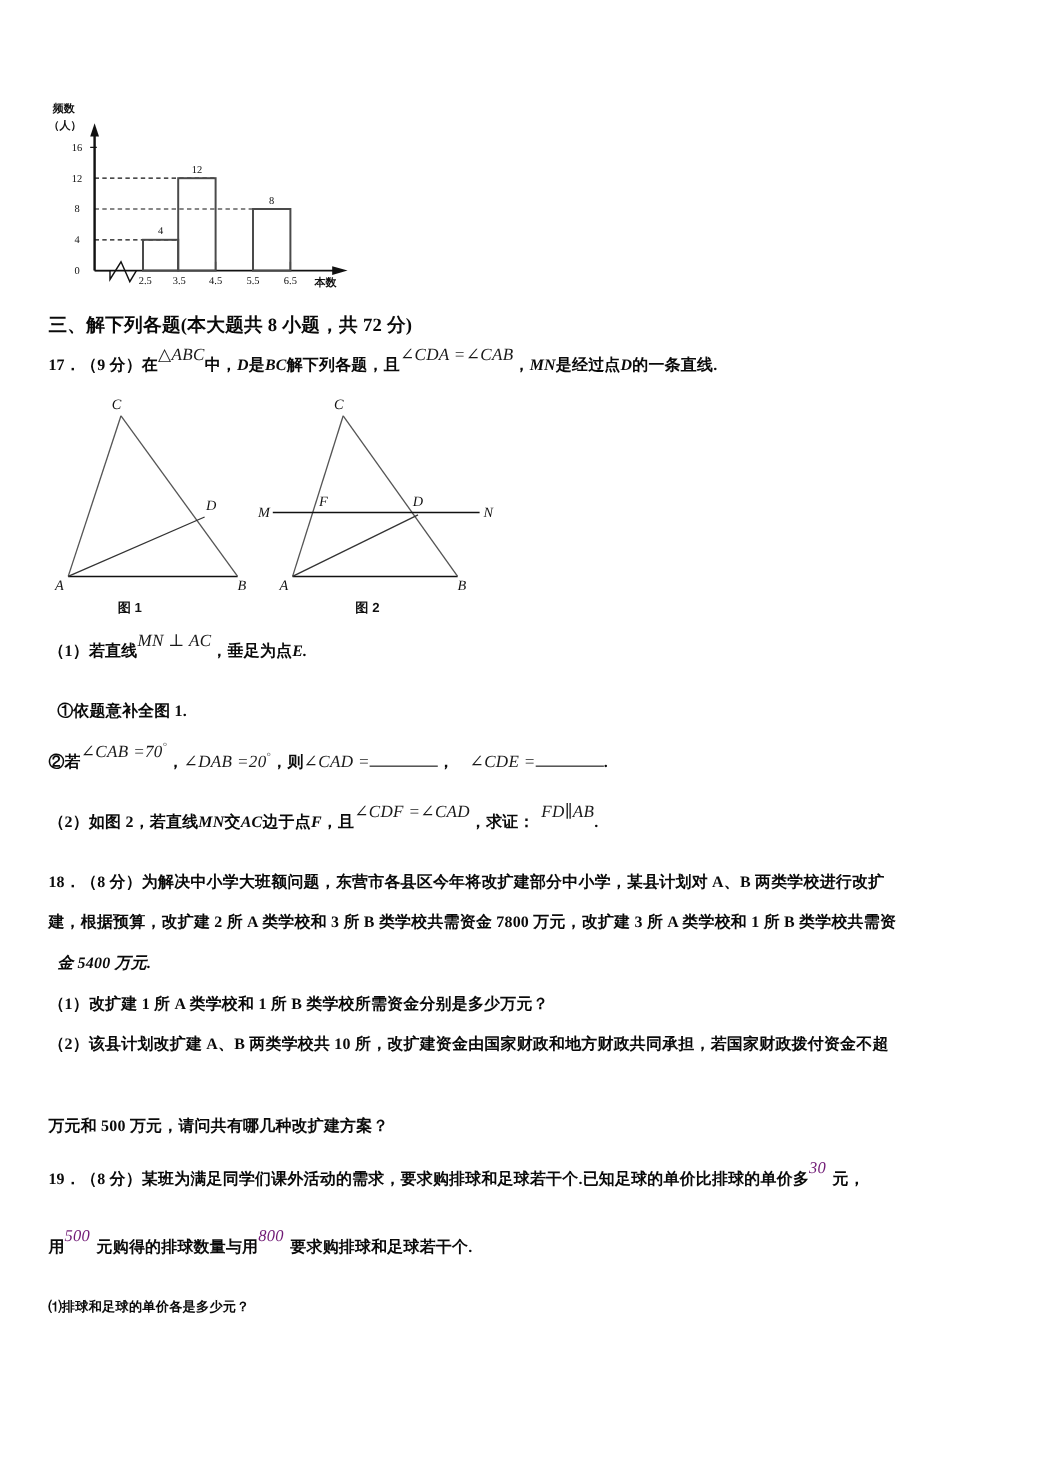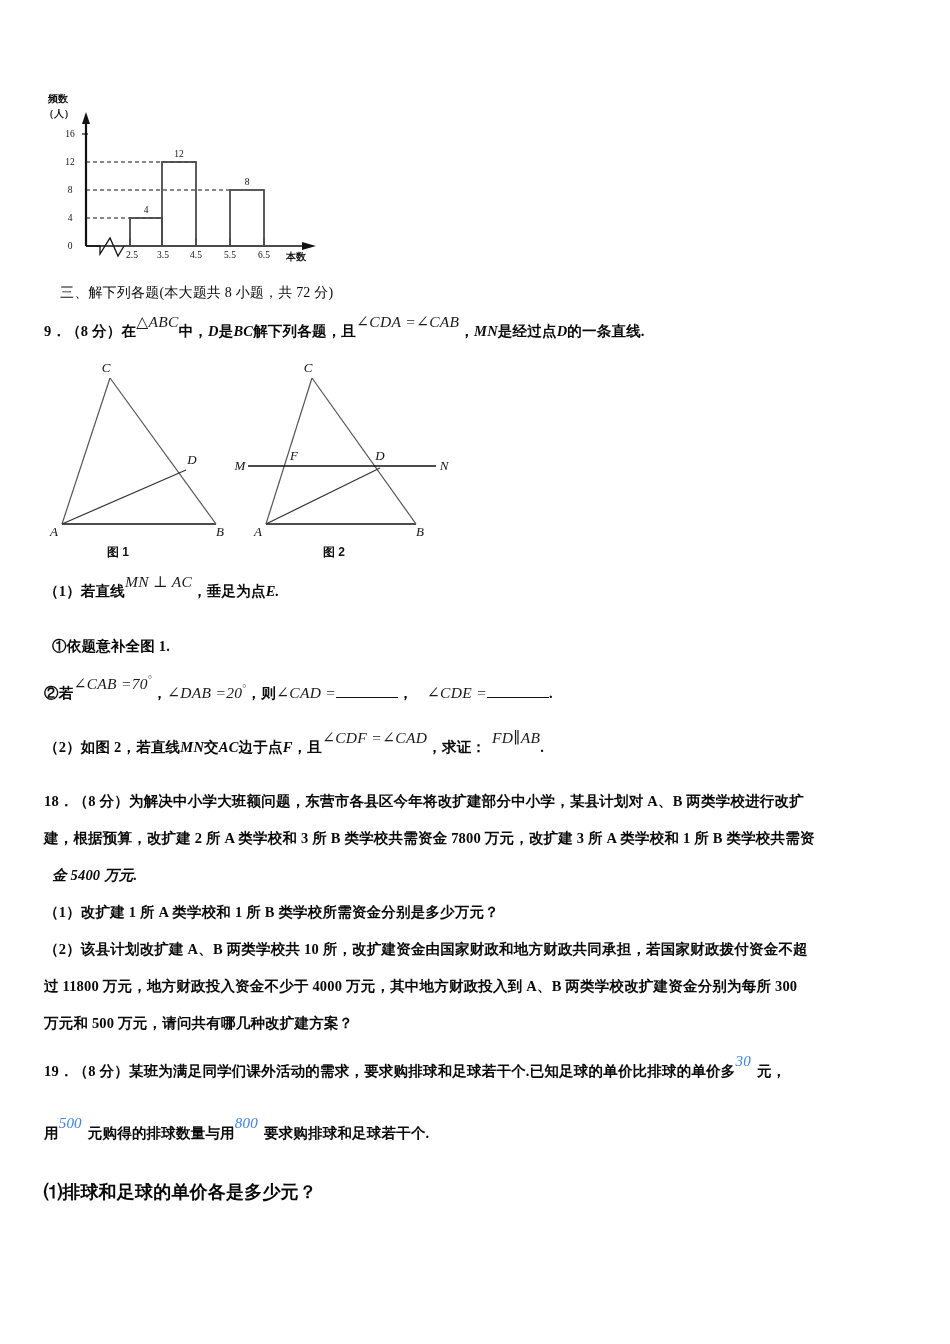--- a/index.html
+++ b/index.html
@@ -36,23 +36,22 @@
   .tline {
     position: absolute;
     font-family: "Liberation Serif", "DejaVu Serif", serif;
     font-weight: bold;
     font-size: 14.5px;
     color: #0a0a0a;
     white-space: nowrap;
     letter-spacing: 0.2px;
   }
   .sec-head {
-    font-size: 14px;
-    font-weight: normal;
-    margin-left: 16px;
+    font-size: 17px;
+    font-weight: bold;
   }
   
   .mth {
     font-family: "Liberation Serif", "DejaVu Serif", serif;
     font-style: italic;
     font-weight: normal;
     font-size: 15.5px;
     color: #1a1a1a;
     letter-spacing: 0.3px;
   }
@@ -71,21 +70,21 @@
     font-style: normal;
     color: #555;
   }
   .supnum {
     position: relative;
     top: -10px;
     font-family: "Liberation Serif", "DejaVu Serif", serif;
     font-style: italic;
     font-weight: normal;
     font-size: 15px;
-    color: #3b82f6;
+    color: #701a75;
   }
   .blank-line {
     display: inline-block;
     width: 62px;
     border-bottom: 1.6px solid #111;
     height: 12px;
     vertical-align: baseline;
   }
 
   
@@ -177,21 +176,21 @@
         <text x="102" y="125" class="bar-val" text-anchor="middle">4</text>
         <text x="135" y="69" class="bar-val" text-anchor="middle">12</text>
         <text x="203" y="97" class="bar-val" text-anchor="middle">8</text>
       </g>
     </svg>
   </div>
 
   <div class="tline sec-head" style="left:44px; top:284px;">三、解下列各题(本大题共 8 小题，共 72 分)</div>
 
   <div class="tline" style="left:44px; top:322px;">
-    <span>9．（8 分）在</span><span class="mth mth-raise">△ABC</span><span>中，</span><span class="italit">D</span><span>是</span><span class="italit">BC</span><span>解下列各题，且</span><span class="mth mth-raise">∠CDA =∠CAB</span><span>，</span><span class="italit">MN</span><span>是经过点</span><span class="italit">D</span><span>的一条直线.</span>
+    <span>17．（9 分）在</span><span class="mth mth-raise">△ABC</span><span>中，</span><span class="italit">D</span><span>是</span><span class="italit">BC</span><span>解下列各题，且</span><span class="mth mth-raise">∠CDA =∠CAB</span><span>，</span><span class="italit">MN</span><span>是经过点</span><span class="italit">D</span><span>的一条直线.</span>
   </div>
 
   <div class="figs">
     <svg width="420" height="205" viewBox="0 0 420 205">
 
       <g>
 
         <line x1="18" y1="168" x2="172" y2="168" stroke="#111" stroke-width="1.4"></line>
         <line x1="18" y1="168" x2="66" y2="22" stroke="#555" stroke-width="1.2"></line>
         <line x1="66" y1="22" x2="172" y2="168" stroke="#555" stroke-width="1.2"></line>
@@ -235,26 +234,25 @@
 
   <div class="tline" style="left:44px; top:738px;">
     <span>（2）如图 2，若直线</span><span class="italit">MN</span><span>交</span><span class="italit">AC</span><span>边于点</span><span class="italit">F</span><span>，且</span><span class="mth mth-raise">∠CDF =∠CAD</span><span>，求证：</span><span class="mth mth-raise" style="margin-left:6px;">FD∥AB</span><span>.</span>
   </div>
 
   <div class="tline" style="left:44px; top:792px;">18．（8 分）为解决中小学大班额问题，东营市各县区今年将改扩建部分中小学，某县计划对 A、B 两类学校进行改扩</div>
   <div class="tline" style="left:44px; top:829px;">建，根据预算，改扩建 2 所 A 类学校和 3 所 B 类学校共需资金 7800 万元，改扩建 3 所 A 类学校和 1 所 B 类学校共需资</div>
   <div class="tline" style="left:52px; top:866px;font-style:italic;">金 5400 万元.</div>
   <div class="tline" style="left:44px; top:903px;">（1）改扩建 1 所 A 类学校和 1 所 B 类学校所需资金分别是多少万元？</div>
   <div class="tline" style="left:44px; top:940px;">（2）该县计划改扩建 A、B 两类学校共 10 所，改扩建资金由国家财政和地方财政共同承担，若国家财政拨付资金不超</div>
-  <div class="tline" style="left:44px; top:977px;">过 11800 万元，地方财政投入资金不少于 4000 万元，其中地方财政投入到 A、B 两类学校改扩建资金分别为每所 300</div>
   <div class="tline" style="left:44px; top:1014px;">万元和 500 万元，请问共有哪几种改扩建方案？</div>
 
   <div class="tline" style="left:44px; top:1062px;">
     <span>19．（8 分）某班为满足同学们课外活动的需求，要求购排球和足球若干个.已知足球的单价比排球的单价多</span><span class="supnum">30</span><span style="margin-left:6px;">元，</span>
   </div>
 
   <div class="tline" style="left:44px; top:1124px;">
     <span>用</span><span class="supnum">500</span><span style="margin-left:6px;">元购得的排球数量与用</span><span class="supnum">800</span><span style="margin-left:6px;">要求购排球和足球若干个.</span>
   </div>
 
-  <div class="tline" style="left:44px; top:1180px; font-size:18px;">⑴排球和足球的单价各是多少元？</div>
+  <div class="tline" style="left:44px; top:1180px; font-size:12px;">⑴排球和足球的单价各是多少元？</div>
 
 </div>
 
 </body></html>

